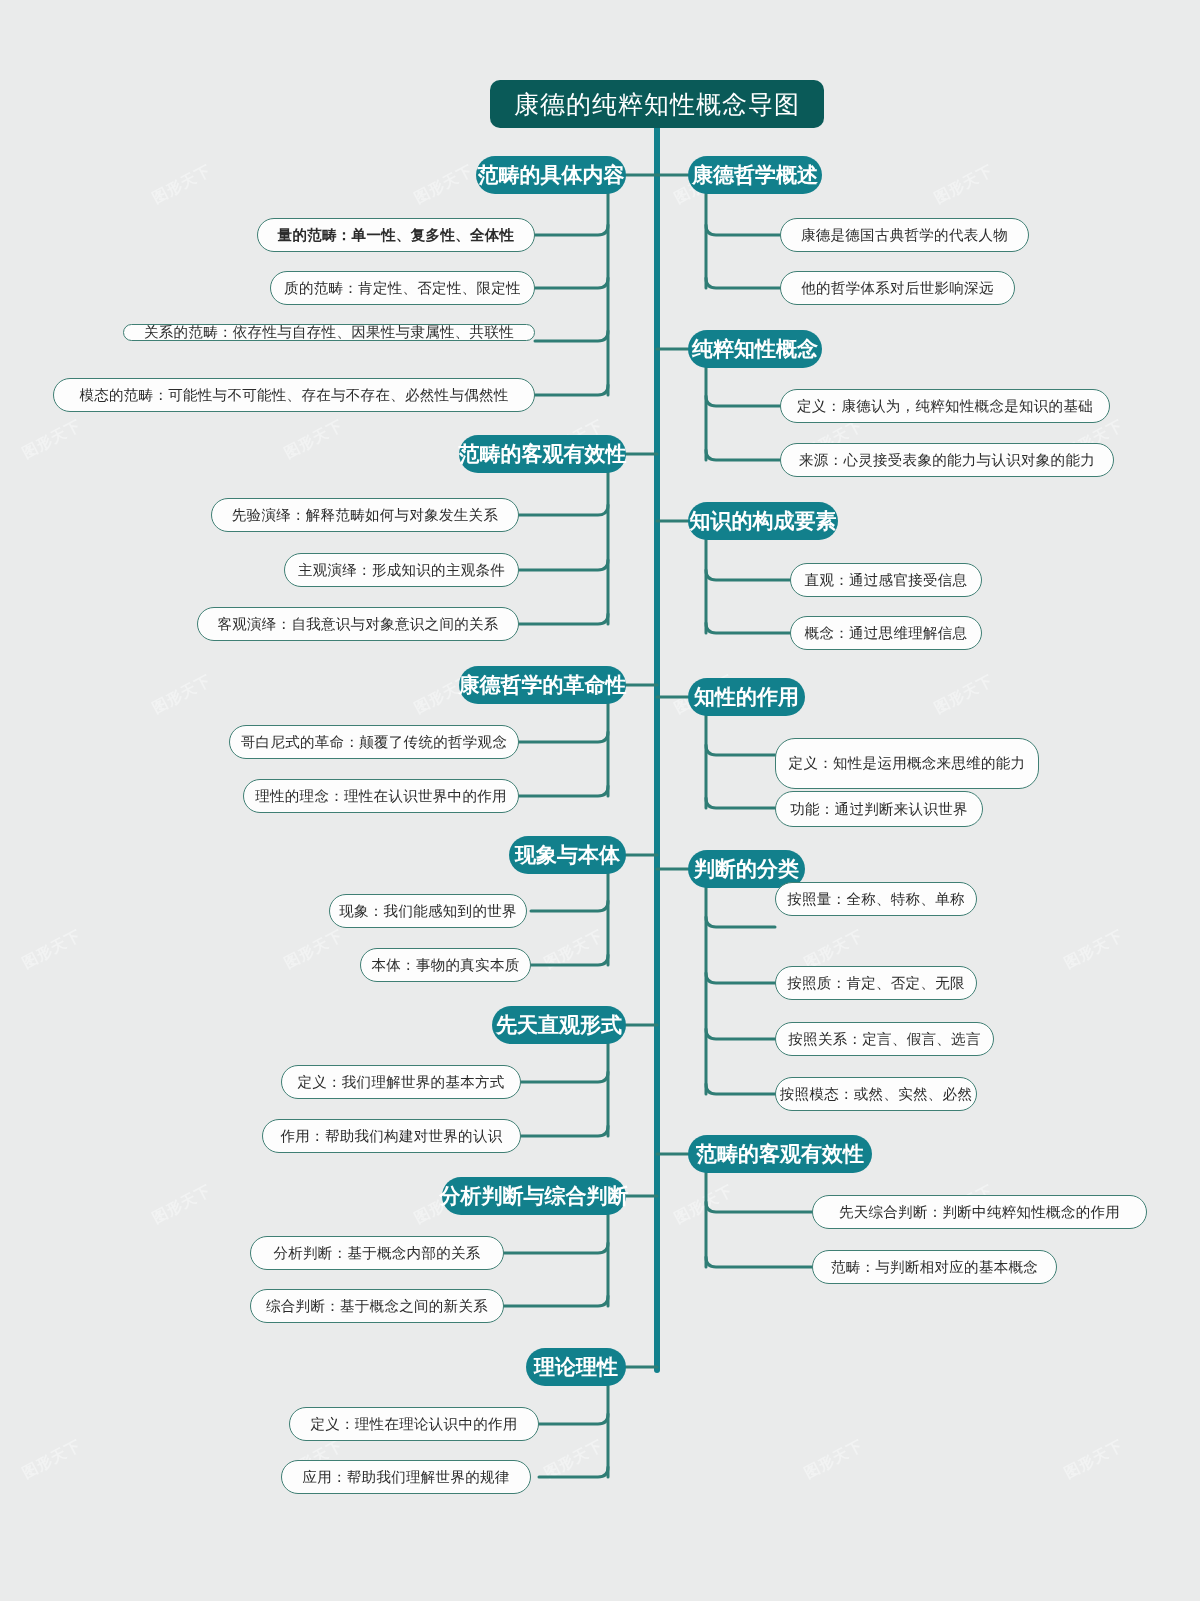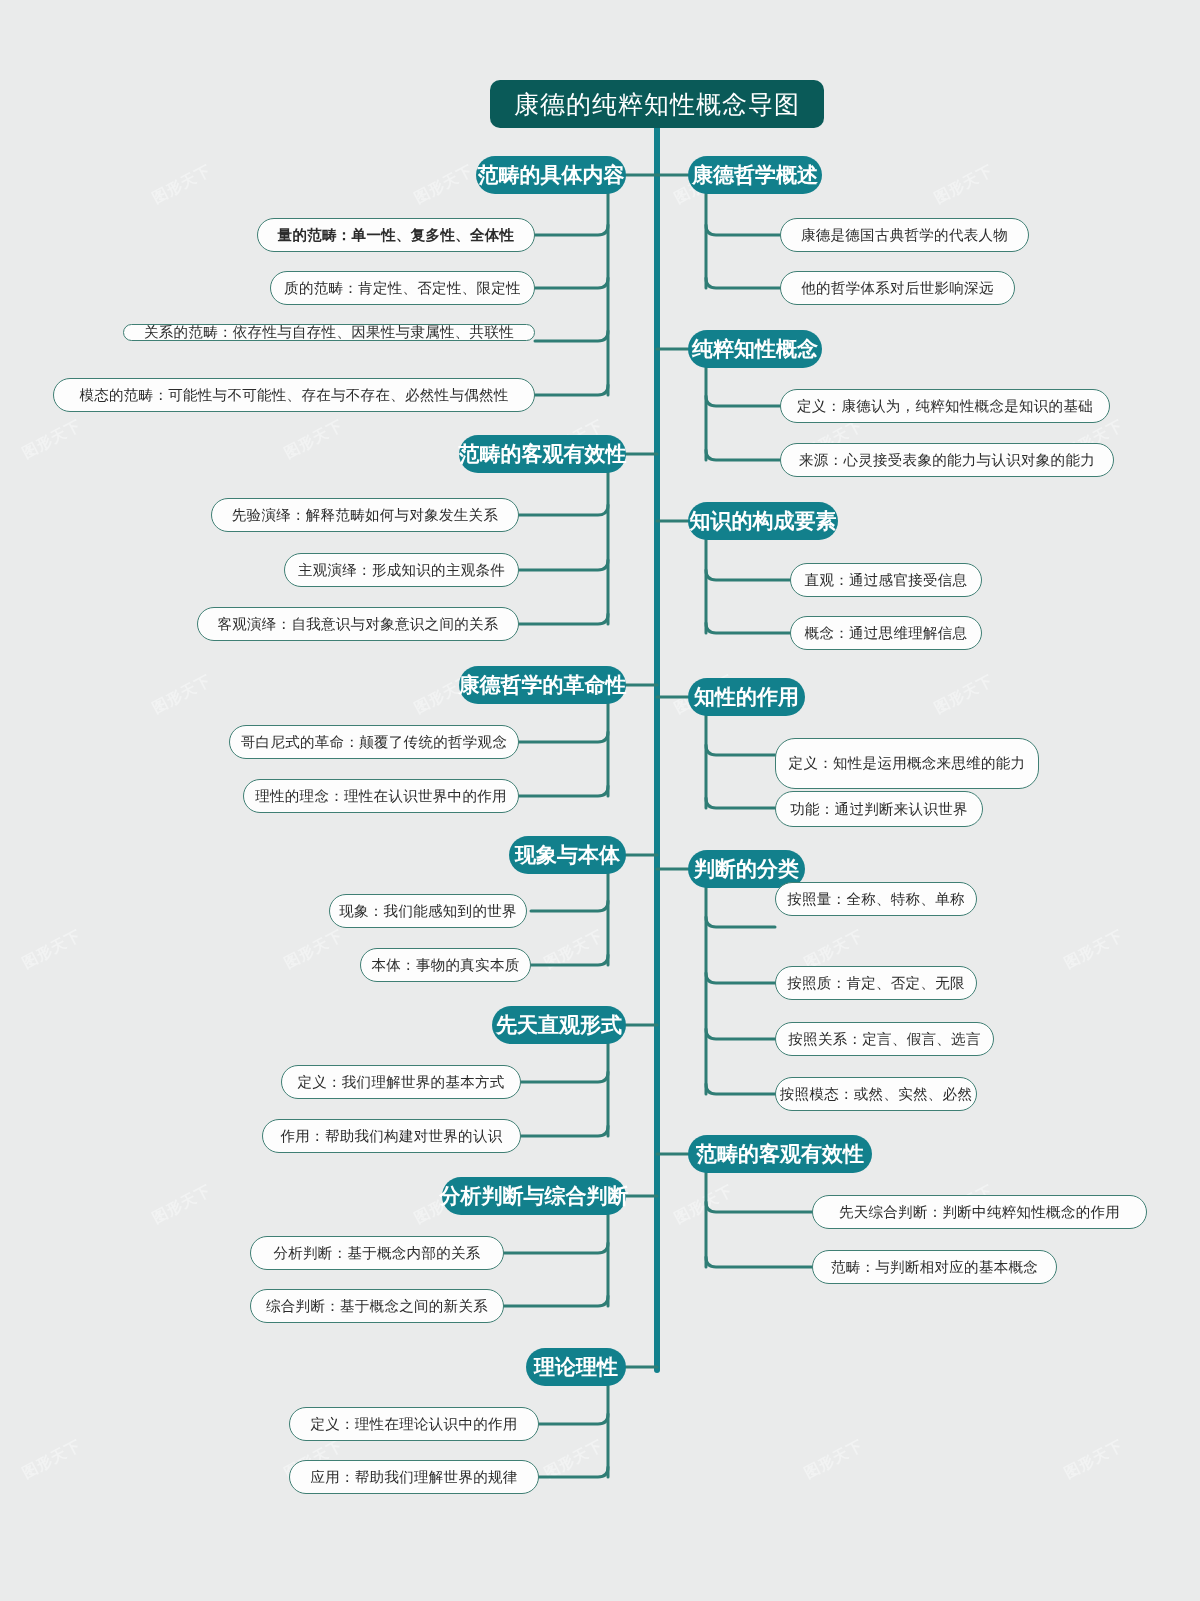--- a/index.html
+++ b/index.html
@@ -218,15 +218,15 @@
       <div class="node leaf" style="left: 281px; top: 1065px; width: 240px; height: 34px;">定义：我们理解世界的基本方式</div>
       <div class="node leaf" style="left: 262px; top: 1119px; width: 259px; height: 34px;">作用：帮助我们构建对世界的认识</div>
       <div class="node l1" style="left: 442px; top: 1177px; width: 184px; height: 38px;">分析判断与综合判断</div>
       <div class="node leaf" style="left: 250px; top: 1236px; width: 254px; height: 34px;">分析判断：基于概念内部的关系</div>
       <div class="node leaf" style="left: 250px; top: 1289px; width: 254px; height: 34px;">综合判断：基于概念之间的新关系</div>
       <div class="node l1" style="left: 688px; top: 1135px; width: 184px; height: 38px;">范畴的客观有效性</div>
       <div class="node leaf" style="left: 812px; top: 1195px; width: 335px; height: 34px;">先天综合判断：判断中纯粹知性概念的作用</div>
       <div class="node leaf" style="left: 812px; top: 1250px; width: 245px; height: 34px;">范畴：与判断相对应的基本概念</div>
       <div class="node l1" style="left: 526px; top: 1348px; width: 100px; height: 38px;">理论理性</div>
       <div class="node leaf" style="left: 289px; top: 1407px; width: 250px; height: 34px;">定义：理性在理论认识中的作用</div>
-      <div class="node leaf" style="left: 289px; top: 1460px; width: 250px; height: 34px;">应用：帮助我们理解世界的规律</div>
+      <div class="node leaf" style="left: 281px; top: 1460px; width: 250px; height: 34px;">应用：帮助我们理解世界的规律</div>
     </div>
 </div>
 
 </body></html>

